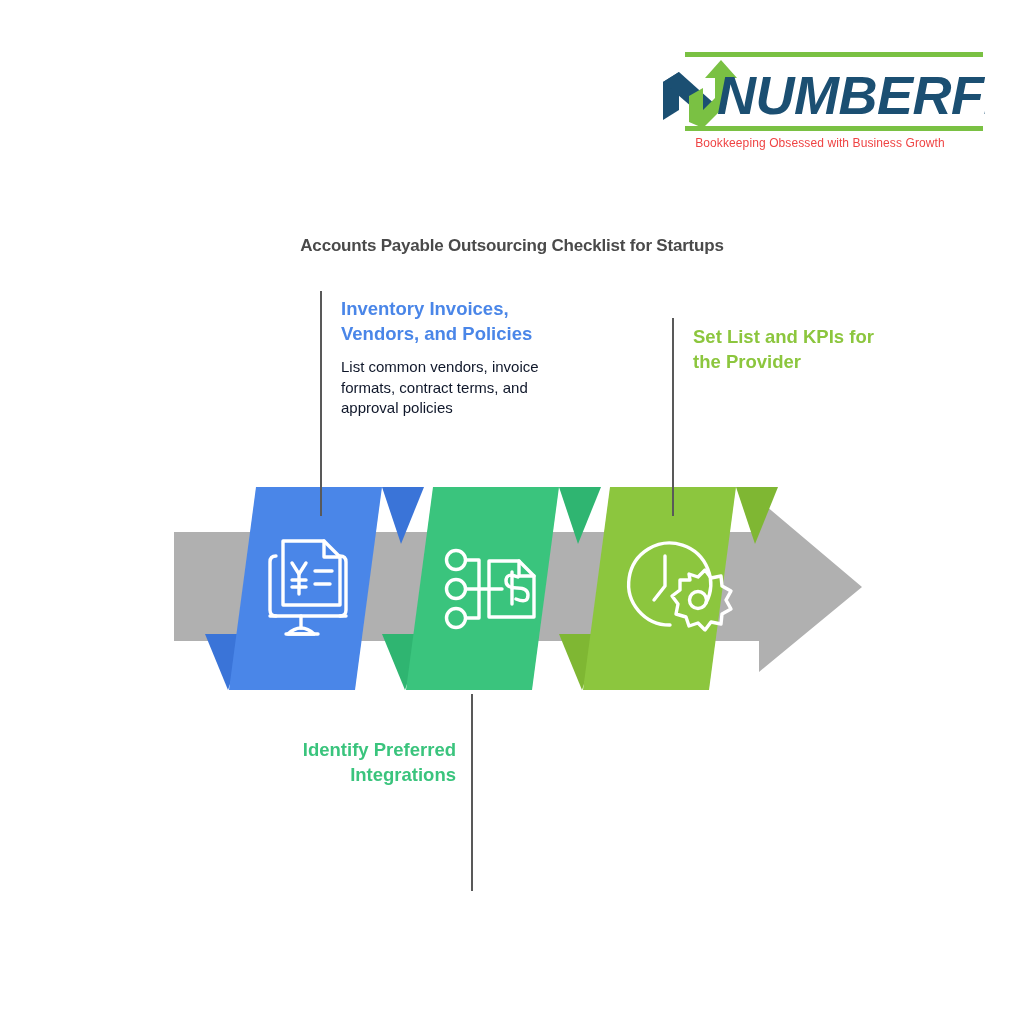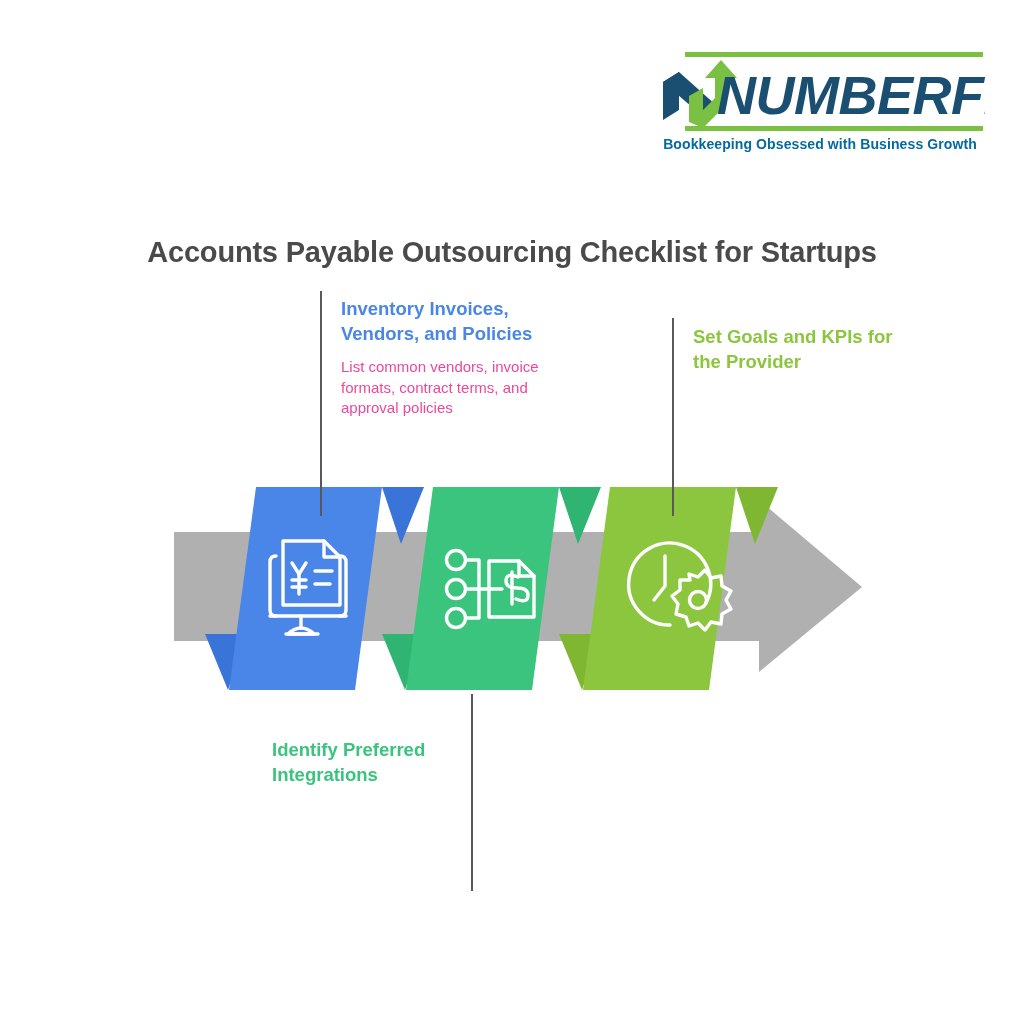--- a/index.html
+++ b/index.html
@@ -31,35 +31,35 @@
     width: 330px;
     height: 110px;
   }
   .logo-svg { display: block; }
   .logo-tagline {
     position: absolute;
     left: 655px;
     top: 136px;
     width: 330px;
     text-align: center;
-    font-size: 14px;
-    font-weight: bold;
-    color: #0369a1;
+    font-size: 12px;
+    font-weight: normal;
+    color: #ef4444;
     letter-spacing: 0.1px;
     white-space: nowrap;
   }
 
   
   .page-title {
     position: absolute;
     left: 0;
     top: 236px;
     width: 1024px;
     text-align: center;
-    font-size: 29px;
+    font-size: 17px;
     font-weight: bold;
     color: #4a4a4a;
     letter-spacing: -0.2px;
   }
 
   
   .stage {
     position: absolute;
     left: 0;
     top: 0;
@@ -74,44 +74,45 @@
   }
   .callout-heading {
     font-weight: bold;
     font-size: 18.5px;
     line-height: 25px;
     margin: 0 0 11px 0;
   }
   .callout-body {
     font-size: 15px;
     line-height: 20.5px;
-    color: #ec4899;
+    color: #0f172a;
     margin: 0;
   }
 
   #callout-1 {
     left: 317px;
     top: 296px;
     width: 215px;
     text-align: left;
   }
   #callout-1 .callout-heading { color: #4a86e8; }
 
   #callout-3 {
     left: 669px;
     top: 324px;
     width: 206px;
     text-align: left;
   }
   #callout-3 .callout-heading { color: #8cc63e; }
 
   #callout-2 {
-    left: 248px;
+    left: 240px;
     top: 737px;
     width: 192px;
+    text-align: right;
   }
   #callout-2 .callout-heading { color: #3ac47d; }
 
   
   .connector {
     position: absolute;
     background: #595959;
     width: 2px;
   }
   #connector-1 { left: 296px; top: 291px; height: 225px; }
@@ -228,21 +229,21 @@
     <div class="connector" id="connector-3"></div>
 
     
     <div class="callout" id="callout-1">
       <div class="callout-heading">Inventory Invoices, Vendors, and Policies</div>
       <div class="callout-body">List common vendors, invoice formats, contract terms, and approval policies</div>
     </div>
 
     
     <div class="callout" id="callout-3">
-      <div class="callout-heading">Set Goals and KPIs for the Provider</div>
+      <div class="callout-heading">Set List and KPIs for the Provider</div>
     </div>
 
     
     <div class="callout" id="callout-2">
       <div class="callout-heading">Identify Preferred Integrations</div>
     </div>
   </div>
 
 </div>
 

